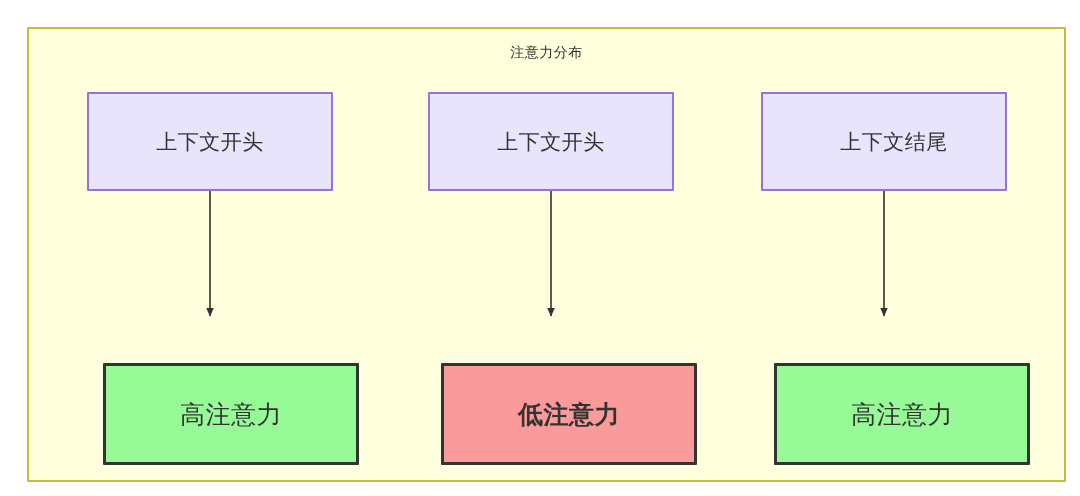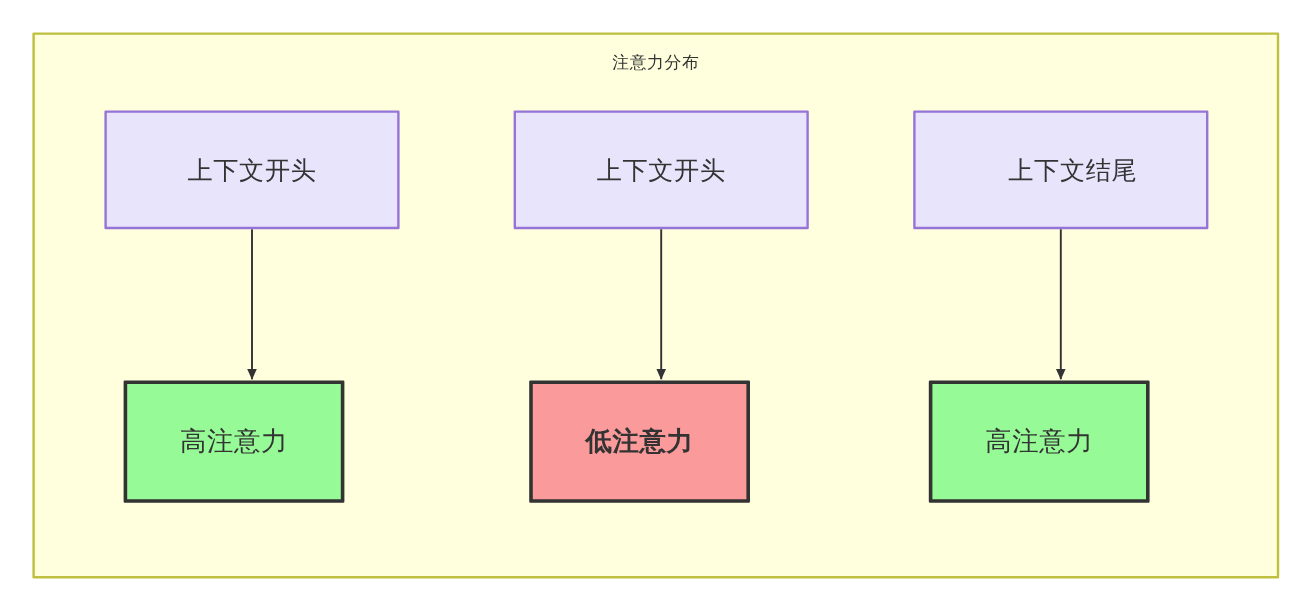--- a/index.html
+++ b/index.html
@@ -65,23 +65,24 @@
     border: 2px solid #9673d8;
     border-radius: 1px;
     font-size: 21px;
     width: 246px;
     height: 99px;
   }
 
   .node-attention {
     border: 3px solid #333333;
     border-radius: 1px;
-    font-size: 22px;
-    width: 184px;
+    font-size: 25px;
+    width: 256px;
     height: 102px;
+    margin-top: 46px;
   }
 
   .fill-high { background: #96fa96; }
   .fill-low  { background: #fb9a9a; }
 
   
   .pos-top-1 { left: 87px;  top: 92px; }
   .pos-top-2 { left: 428px; top: 92px; }
   .pos-top-3 { left: 761px; top: 92px; padding-left: 20px; }
 

